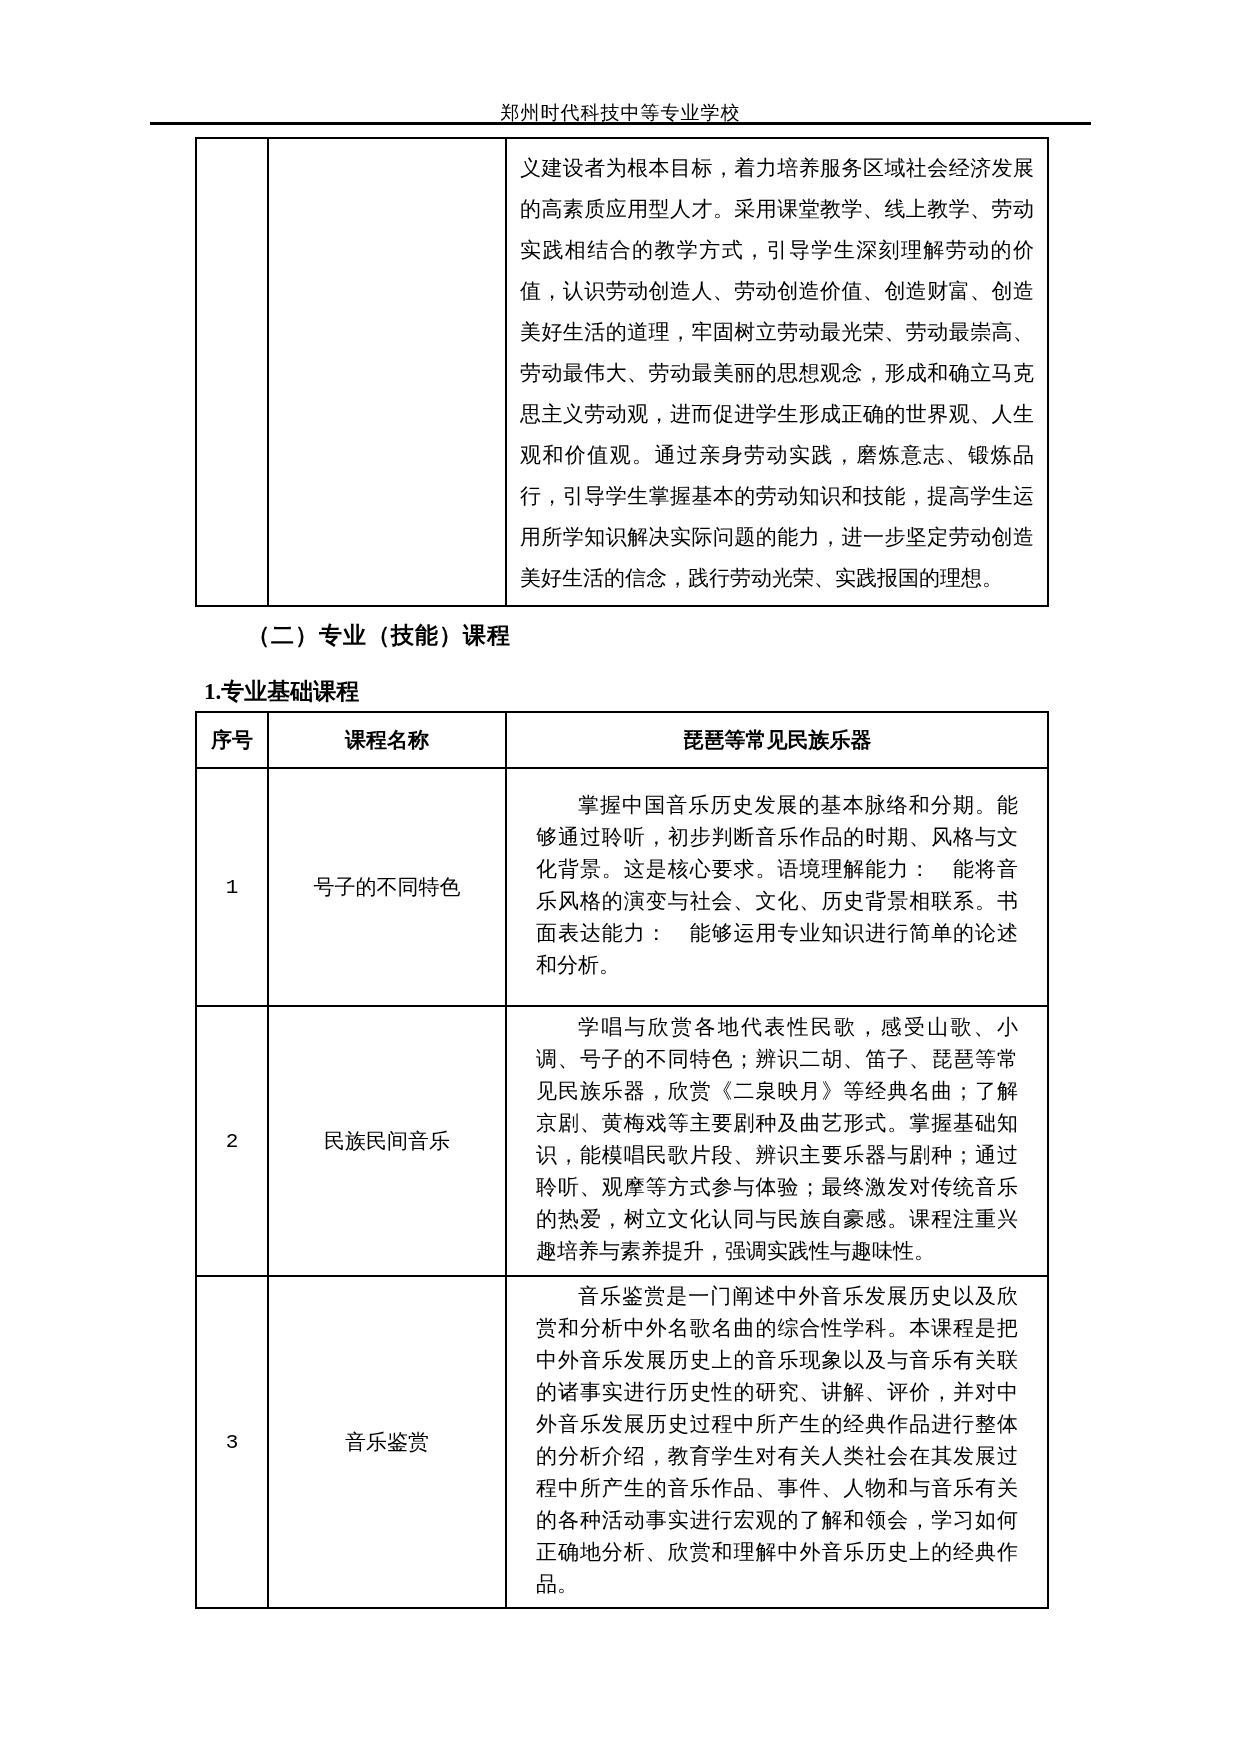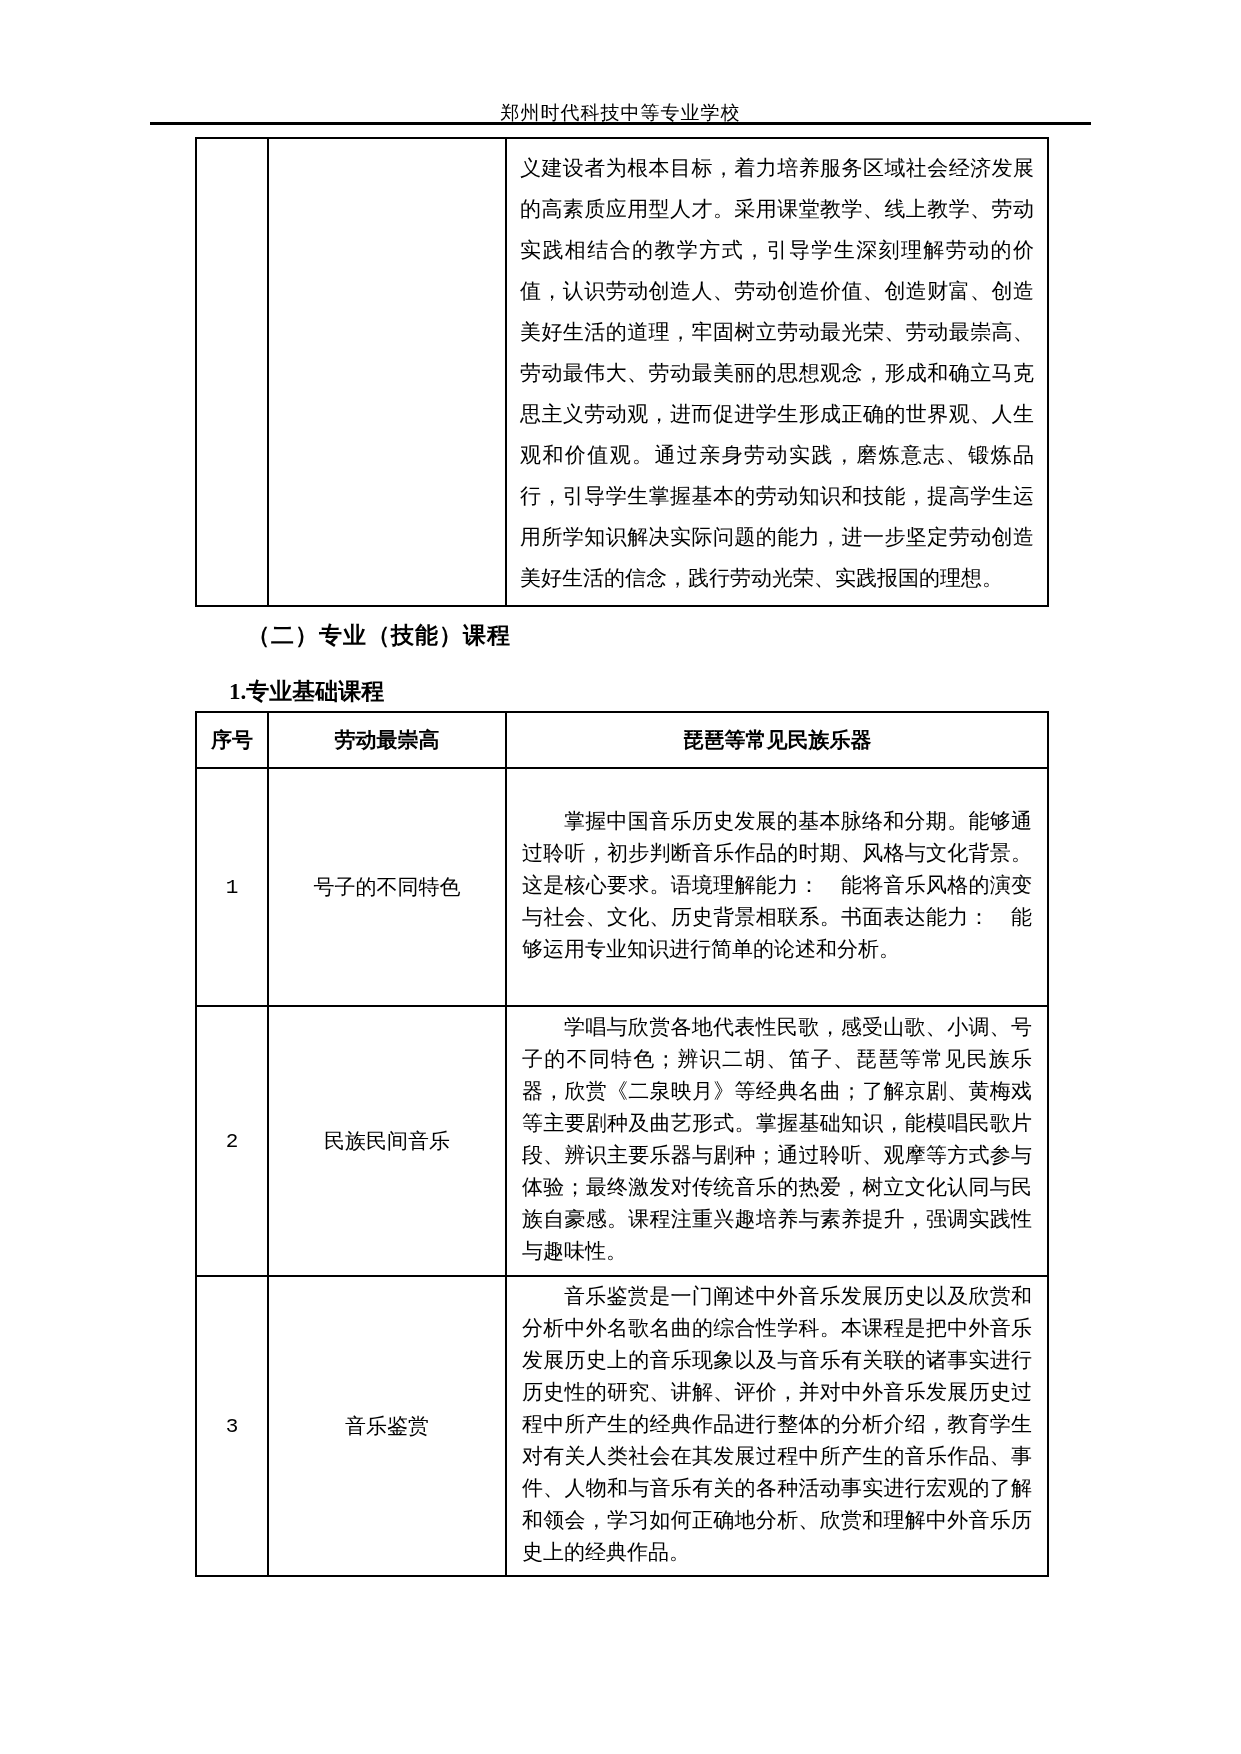--- a/index.html
+++ b/index.html
@@ -55,42 +55,42 @@
   
   .heading1{
     position:absolute;
     left:247px; top:620px;
     font-size:23px;
     font-weight:bold;
     letter-spacing:1px;
   }
   .heading2{
     position:absolute;
-    left:229px; top:676px;
+    left:204px; top:676px;
     font-size:23px;
     font-weight:bold;
   }
   
   .course-table{ top:711px;font-family:Liberation Mono, monospace; }
   .course-table th{
     height:54px;
     font-size:21px;
     font-weight:bold;
     text-align:center;
   }
   .course-table td.cell-no,
   .course-table td.cell-name{
     text-align:center;
     font-size:21px;
   }
   .course-table td.cell-content{
     vertical-align:middle;
   }
   .course-content{
-    padding:5px 15px;
+    padding:5px 29px;
     font-size:21px;
     line-height:32px;
     text-align:justify;
     text-indent:2em;
   }
   .row-h-0 td{ height:236px; }
   .row-h-1 td{ height:268px; }
   .row-h-2 td{ height:290px; }
 </style>
 </head>
@@ -114,21 +114,21 @@
   </table>
 
   <div class="heading1">（二）专业（技能）课程</div>
 
   <div class="heading2">1.专业基础课程</div>
 
   <table class="doc-table course-table">
     <thead>
       <tr>
         <th class="col-no">序号</th>
-        <th class="col-name">劳动最崇高</th>
+        <th class="col-name">课程名称</th>
         <th class="col-content">琵琶等常见民族乐器</th>
       </tr>
     </thead>
     <tbody>
         <tr class="row-h-0">
           <td class="col-no cell-no">1</td>
           <td class="col-name cell-name">号子的不同特色</td>
           <td class="col-content cell-content">
             <div class="course-content">掌握中国音乐历史发展的基本脉络和分期。能够通过聆听，初步判断音乐作品的时期、风格与文化背景。这是核心要求。语境理解能力：　能将音乐风格的演变与社会、文化、历史背景相联系。书面表达能力：　能够运用专业知识进行简单的论述和分析。</div>
           </td>

